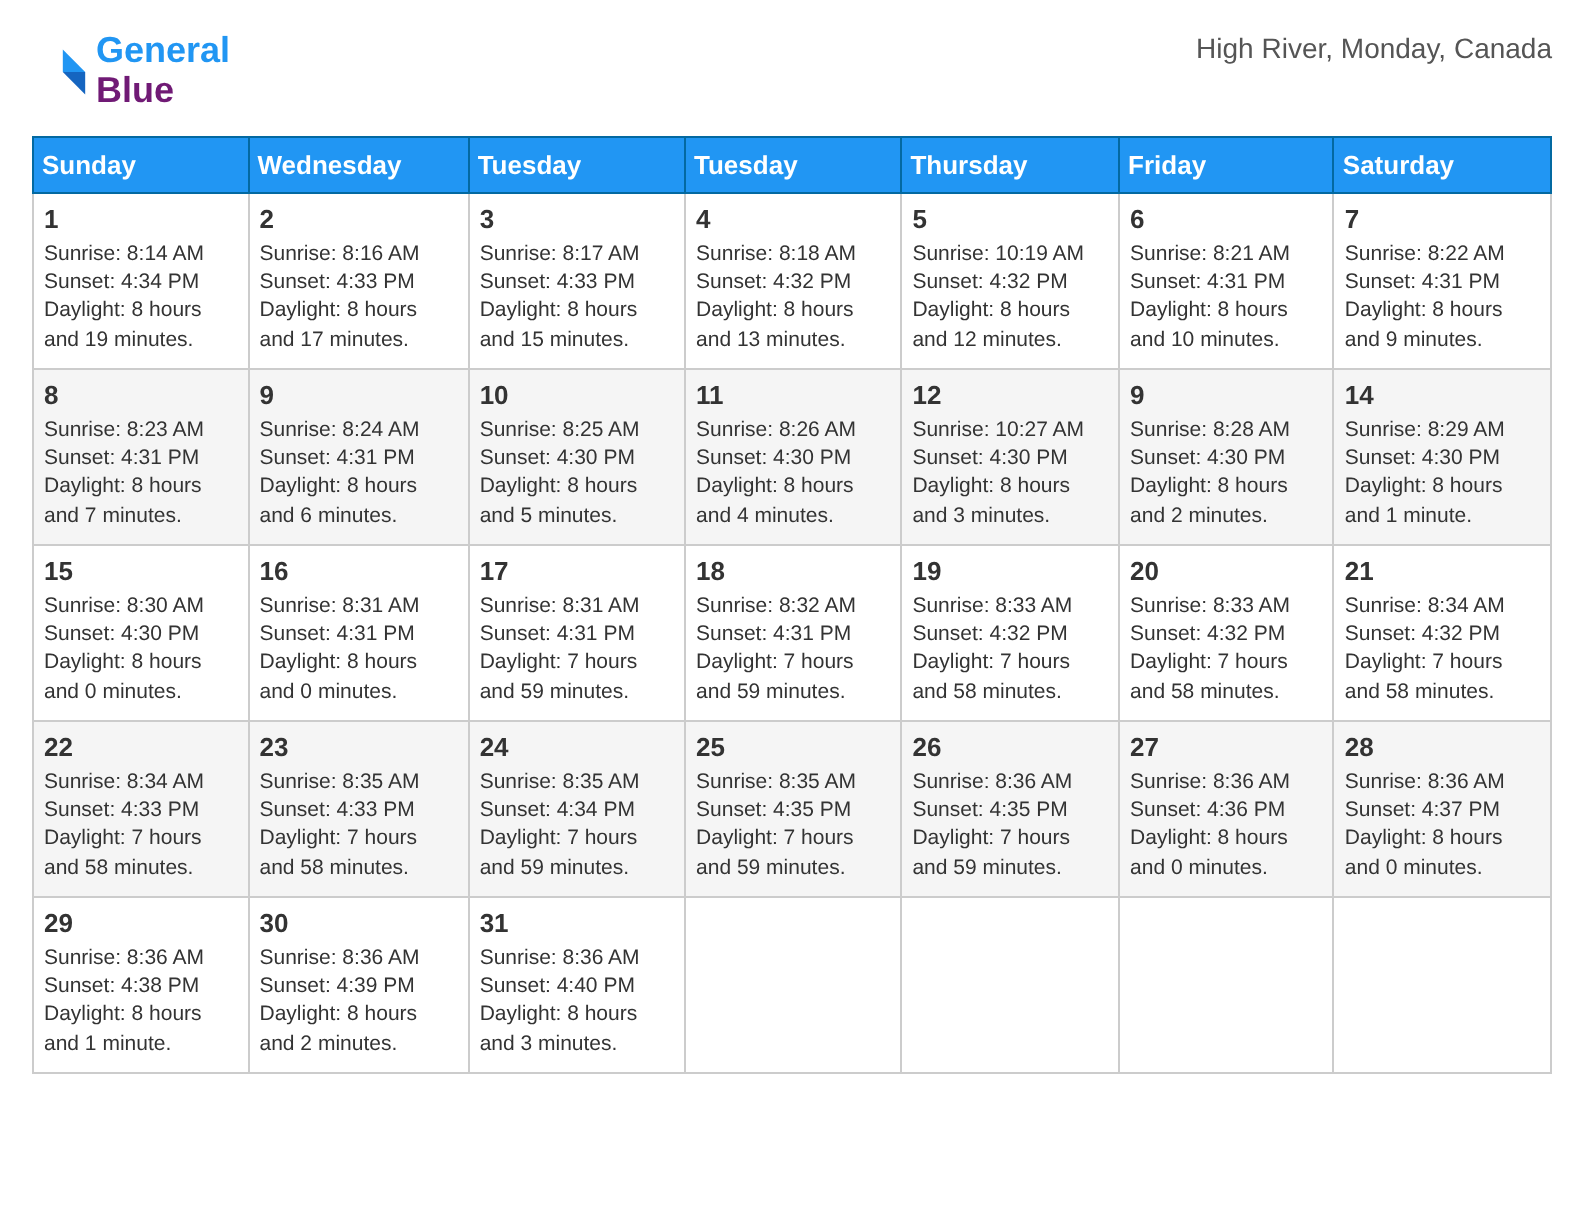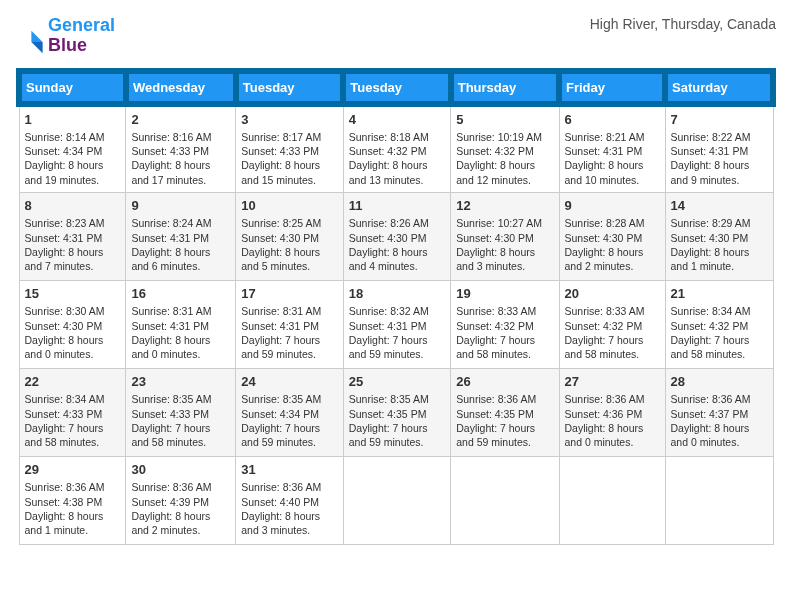--- a/index.html
+++ b/index.html
@@ -11,21 +11,21 @@
       padding: 16px;
     }
     .header {
       display: flex;
       justify-content: space-between;
       align-items: flex-start;
       margin-bottom: 12px;
     }
     .logo {
       display: flex;
-      align-items: flex-end;
+      align-items: center;
       gap: 4px;
     }
     .logo-text {
       font-size: 18px;
       font-weight: bold;
       color: #1a1a1a;
       line-height: 1.1;
     }
     .logo-text span {
       color: #2196F3;
@@ -51,21 +51,21 @@
       border-collapse: collapse;
       font-size: 10.5px;
     }
     .calendar th {
       background: #2196F3;
       color: #fff;
       padding: 6px 4px;
       text-align: left;
       font-size: 13px;
       font-weight: 600;
-      border: 6px solid #0369a1;
+      border: 1px solid #0369a1;
     }
     .calendar td {
       vertical-align: top;
       padding: 4px 5px 5px 5px;
       border: 1px solid #ccc;
       width: 113px;
       height: 88px;
       background: #fff;
       color: #333;
       line-height: 1.35;
@@ -91,21 +91,21 @@
     <svg class="logo-icon" viewBox="0 0 40 40">
       <polygon points="22,4 38,20 22,20" fill="#2196F3"></polygon>
       <polygon points="22,20 38,20 38,36" fill="#1565C0"></polygon>
     </svg>
     <div class="logo-text">
       <div><span>General</span></div>
       <div><span style="color:#701a75">Blue</span></div>
     </div>
   </div>
   <div class="title-block">
-    <div class="location">High River, Thursday, Canada</div>
+    <div class="location">High River, Monday, Canada</div>
   </div>
 </div>
 
 <table class="calendar">
   <thead>
     <tr>
     <th>Sunday</th>
         <th>Wednesday</th>
         <th>Tuesday</th>
         <th>Tuesday</th>

